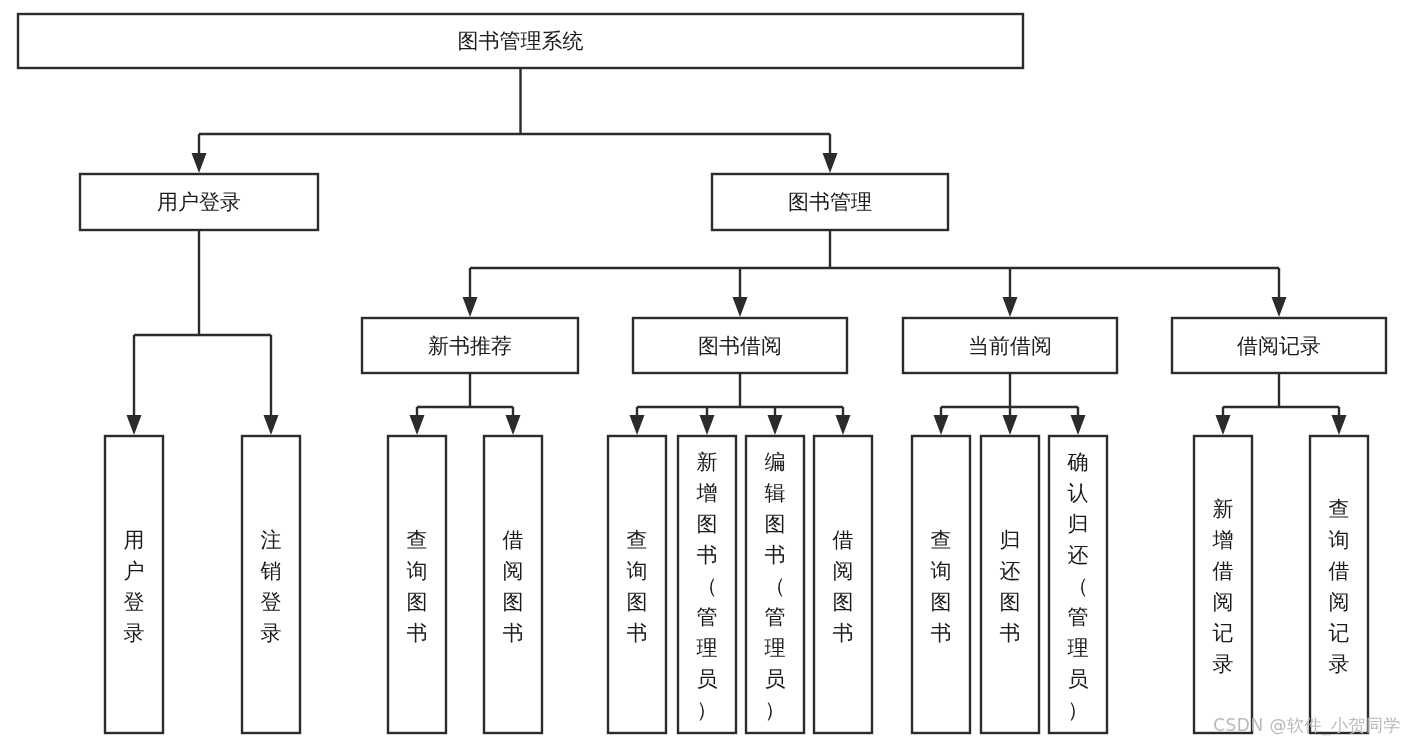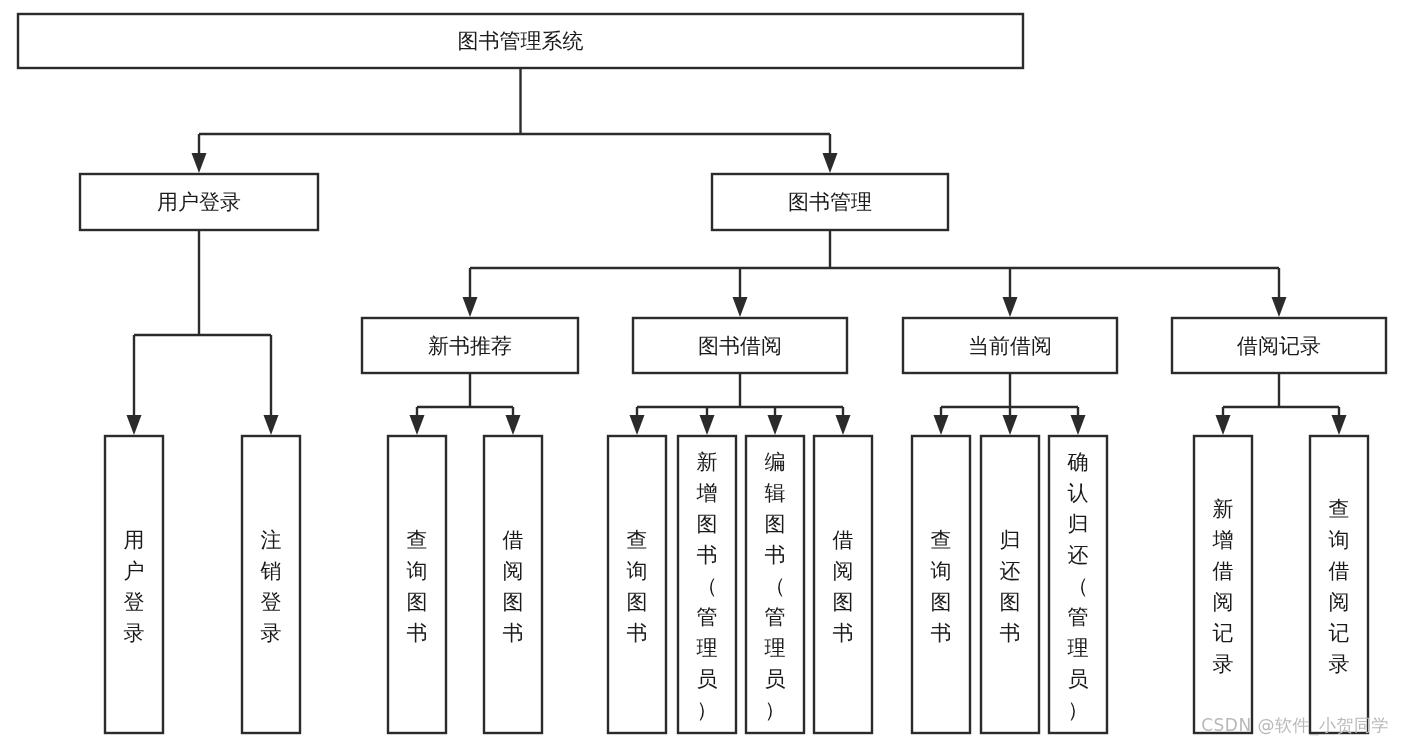--- a/index.html
+++ b/index.html
@@ -50,21 +50,21 @@
     stroke: #2b2b2b;
     stroke-width: 2.4;
     fill: none;
   }
   .link-arrow {
     fill: #2b2b2b;
     stroke: none;
   }
   .watermark {
     position: absolute;
-    right: 16px;
+    right: 4px;
     bottom: 4px;
     color: #b9b9b9;
     font-size: 17px;
     font-family: "DejaVu Sans", "Liberation Sans", sans-serif;
     letter-spacing: 0.5px;
     white-space: nowrap;
     user-select: none;
   }
 </style>
 </head>

